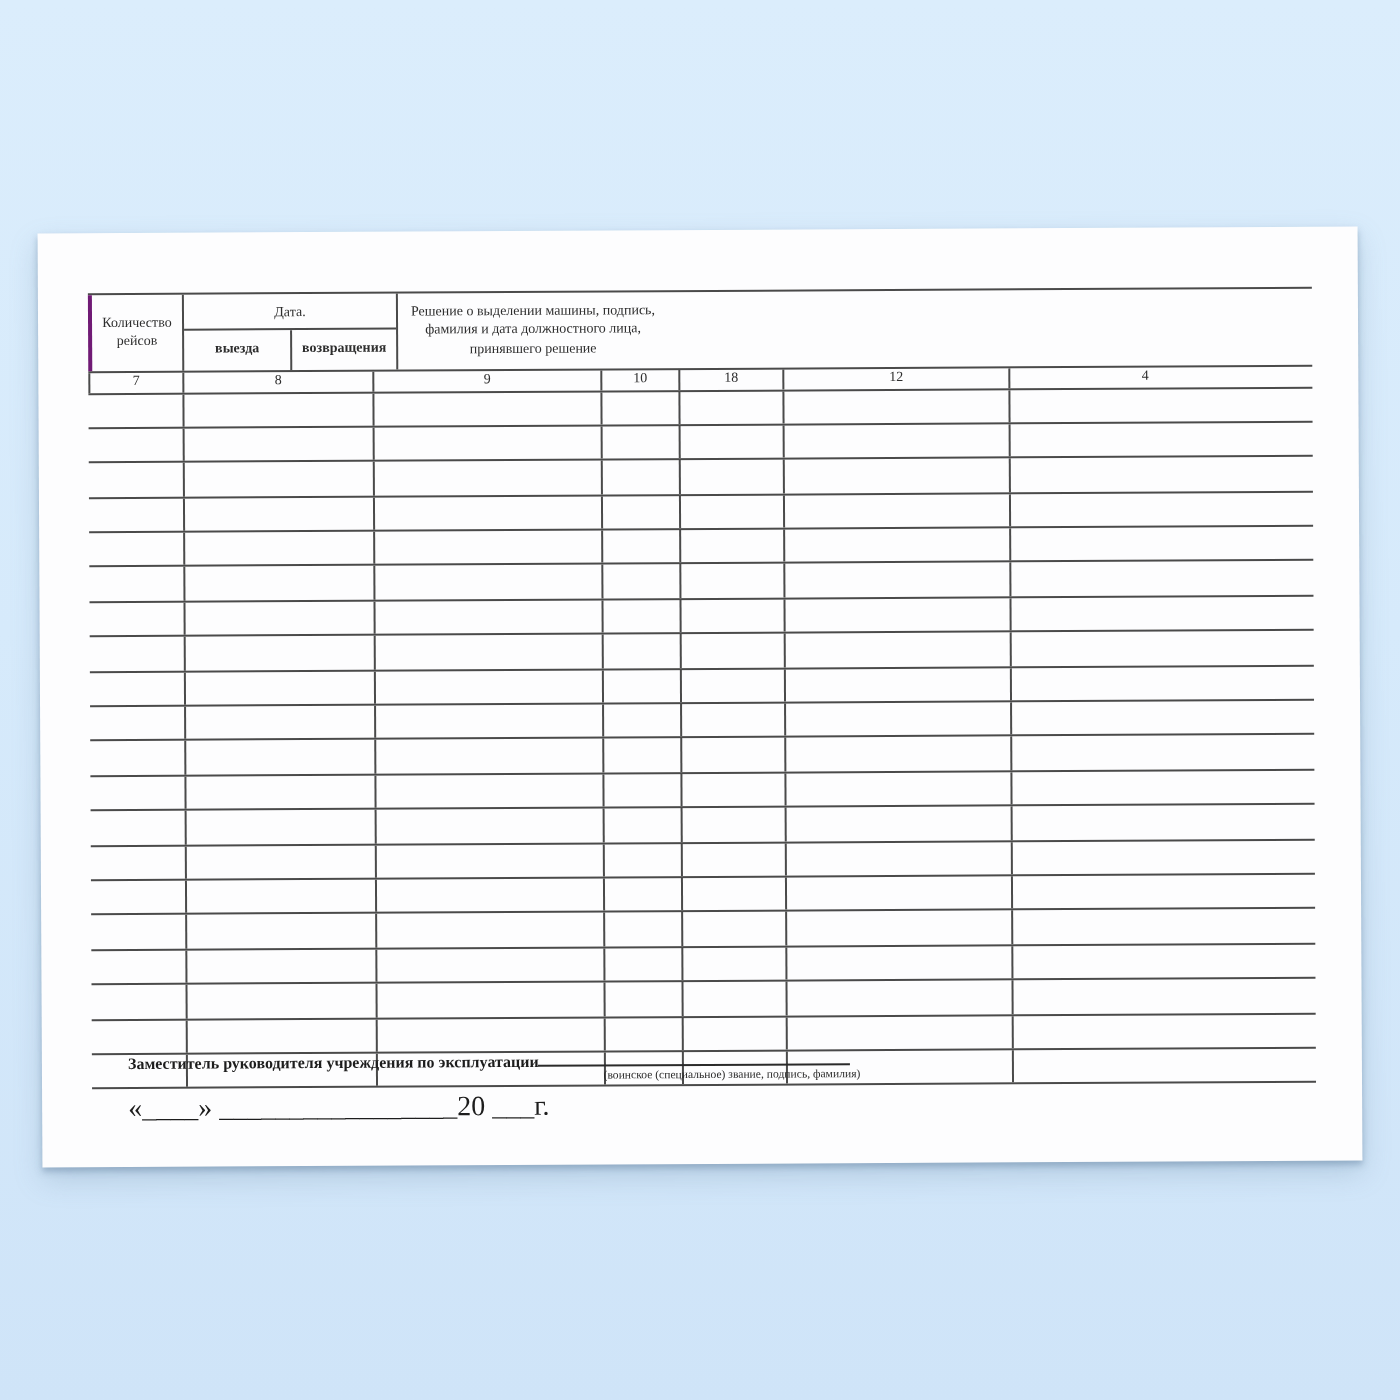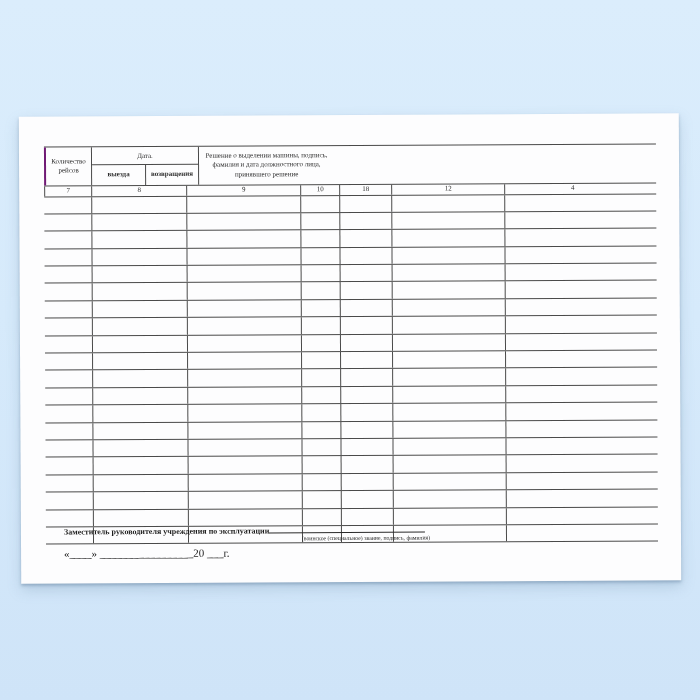--- a/index.html
+++ b/index.html
@@ -31,21 +31,21 @@
   .date-sub .c4{width:52px;border-right:none;}
   .num-row{display:flex;height:9.5px;border-bottom:1px solid #4a4a4a;}
   .nc{box-sizing:border-box;border-right:1px solid #4a4a4a;font-size:7px;line-height:9px;text-align:center;}
   .num-row .c0{border-left:1px solid #4a4a4a;}
   .data-row{display:flex;height:16.4px;border-bottom:1px solid #4a4a4a;}
   .dc{box-sizing:border-box;border-right:1px solid #4a4a4a;}
   .footer{position:absolute;left:43px;top:405px;width:594px;color:#1d1d1d;}
   .sig-row{position:absolute;left:0;top:4px;font-size:8px;font-weight:bold;white-space:nowrap;}
   .sig-line{display:inline-block;width:156px;height:8px;border-bottom:1px solid #2a2a2a;}
   .sig-caption{position:absolute;left:202px;top:15px;width:200px;text-align:center;font-size:5.8px;color:#2a2a2a;}
-  .date-row{position:absolute;left:0;top:26px;font-size:11px;white-space:nowrap;}
+  .date-row{position:absolute;left:0;top:26px;font-size:14px;white-space:nowrap;}
 </style>
 </head>
 <body>
 
 <div class="stage">
   <div class="sheet">
 
     <div class="tbl">
 
       <div class="hdr-row">

